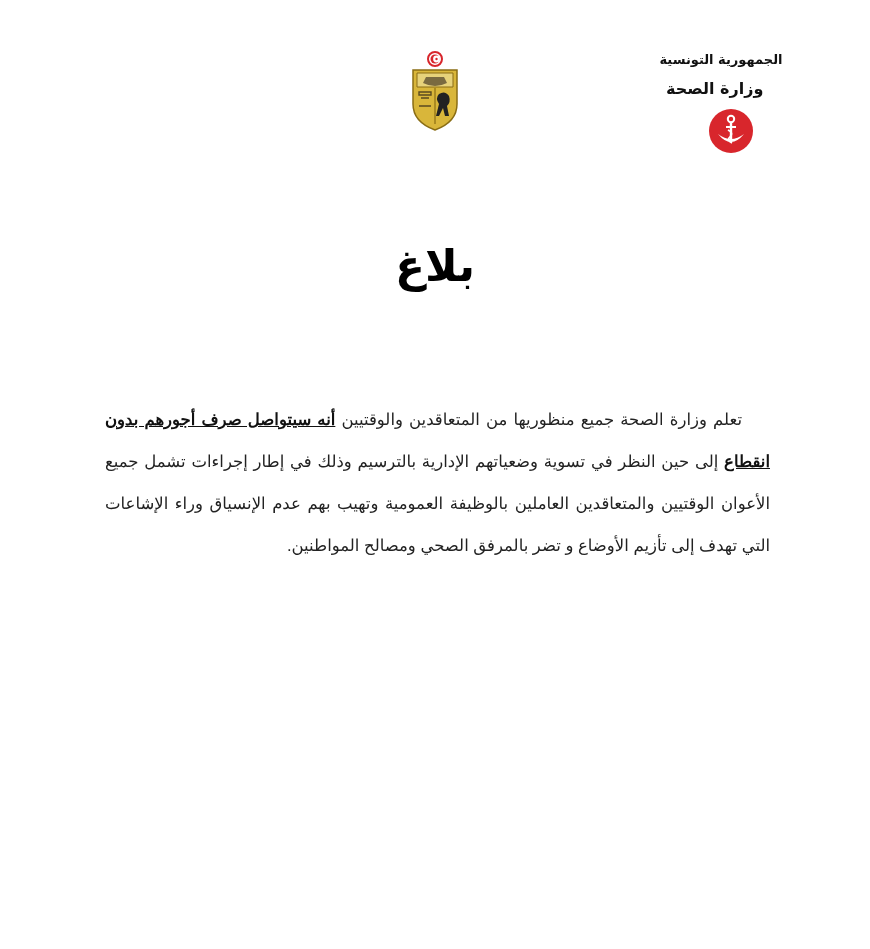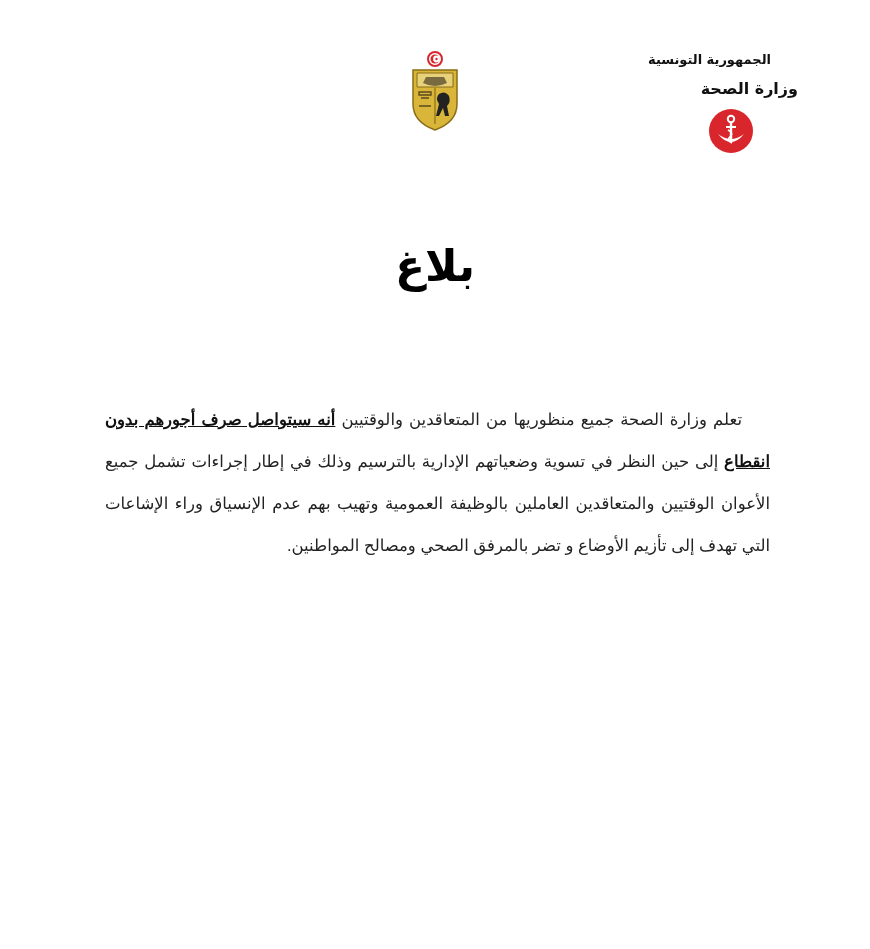--- a/index.html
+++ b/index.html
@@ -4,24 +4,24 @@
   <style>
     html, body { margin: 0; padding: 0; }
     body {
       width: 870px; height: 949px; background: #ffffff; position: relative; overflow: hidden;
       font-family: "DejaVu Sans", sans-serif; color: #111;
     }
     .letterhead-right {
       position: absolute; top: 52px; right: 72px; width: 150px; text-align: center; direction: rtl;
     }
     .republic {
-      font-size: 13px; font-weight: bold; color: #111; display: block; text-align: left; margin-right: 4px;
+      font-size: 13px; font-weight: bold; color: #111; display: block; text-align: center; margin-right: 4px;
     }
     .ministry {
-      font-size: 16px; font-weight: bold; color: #111; display: block; margin-top: 12px; text-align: right;
+      font-size: 16px; font-weight: bold; color: #111; display: block; margin-top: 12px; text-align: left;
       padding-left: 18px;
     }
     .ministry-logo {
       position: absolute; top: 108px; right: 116px; width: 46px; height: 46px;
     }
     .coat {
       position: absolute; top: 50px; left: 405px; width: 60px; height: 82px;
     }
     .title {
       position: absolute; top: 240px; left: 0; width: 870px; text-align: center;

